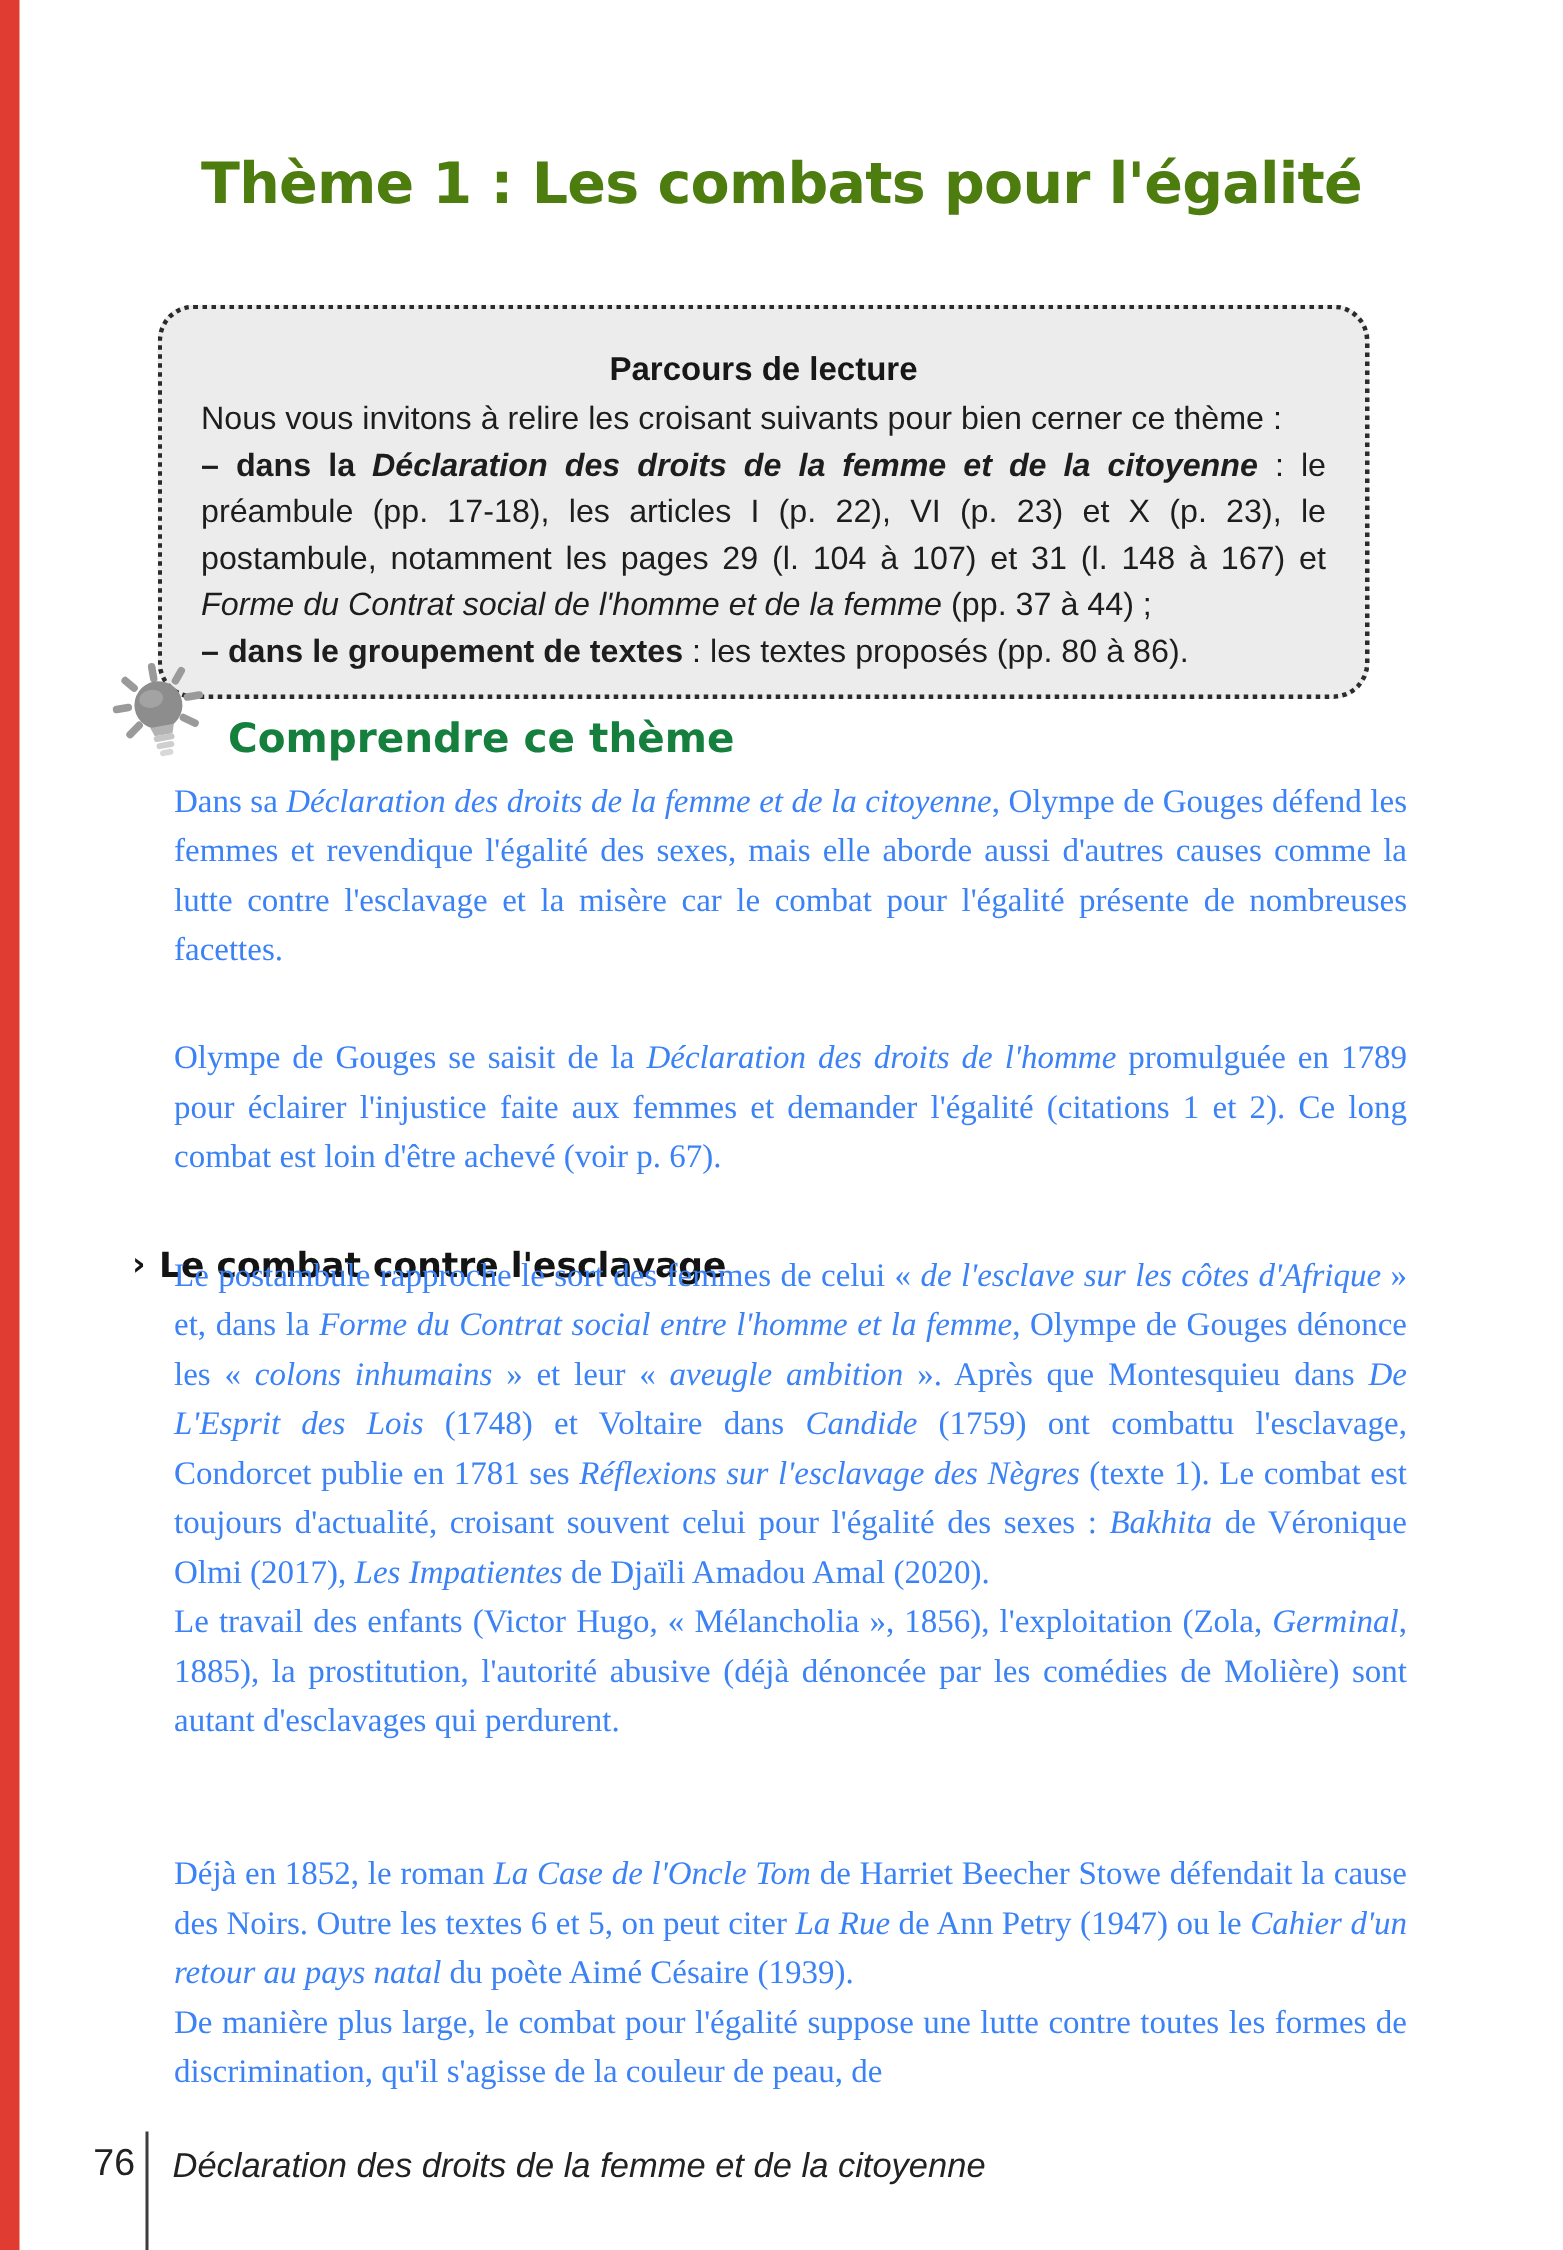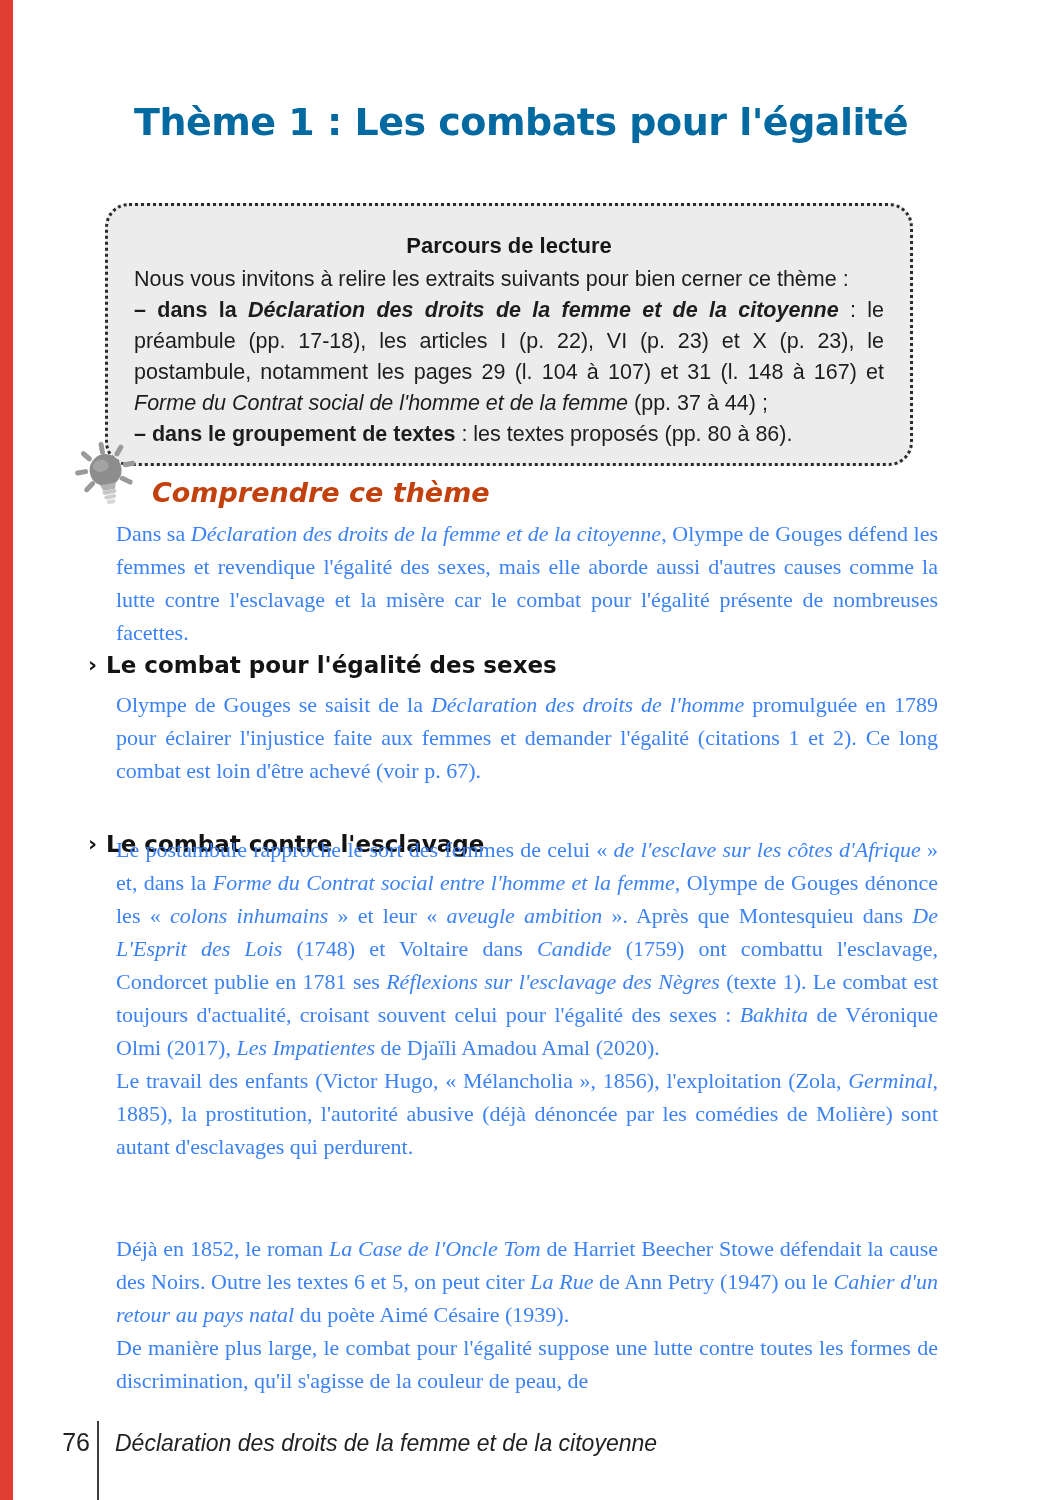--- a/index.html
+++ b/index.html
@@ -12,21 +12,21 @@
     color:#1c1c1c;
   }
   .edge-strip{
     position:absolute;left:0;top:0;width:13px;height:1500px;
     background:#e03c31;
   }
   .page-title{
     position:absolute;top:100px;left:0;width:1042px;
     margin:0;text-align:center;
     font-size:38px;font-weight:bold;letter-spacing:-0.5px;
-    color:#0369a1;
+    color:#4d7c0f;
     font-family:"DejaVu Sans","Liberation Sans",sans-serif;
   }
   .parcours-box{
     position:absolute;top:203px;left:105px;width:808px;
     box-sizing:border-box;
     background:#ececec;
     border:3px dotted #2b2b2b;
     border-radius:24px;
     padding:9px 26px 13px 26px;
   }
@@ -34,21 +34,21 @@
     text-align:center;font-weight:bold;font-size:22px;margin:18px 0 5px 0;color:#171717;
   }
   .box-p{margin:0;font-size:21.5px;line-height:31px;text-align:justify;color:#1d1d1d;}
   .b{font-weight:bold;margin-top:24px;}
   .i{font-style:italic;}
   .bi{font-weight:bold;font-style:italic;}
   .comprendre-row{position:absolute;top:440px;left:72px;display:flex;align-items:center;}
   .bulb{width:70px;height:78px;flex:0 0 auto;}
   .comprendre-heading{
     margin:26px 0 0 10px;
-    font-size:27px;font-weight:bold;font-style:italic;color:#c2410c;
+    font-size:27px;font-weight:bold;color:#15803d;
     font-family:"DejaVu Sans","Liberation Sans",sans-serif;
   }
   .body-p{
     position:absolute;left:116px;width:822px;
     margin:0;font-size:22px;line-height:33px;text-align:justify;color:#3b82f6;font-family:Liberation Serif, serif;
   }
   .body-p p{margin:0;}
   .sub-head{
     position:absolute;left:88px;width:860px;margin:0;
     font-size:23px;font-weight:bold;color:#141414;
@@ -78,21 +78,21 @@
 <body>
 
 <div class="page">
 
   <div class="edge-strip"></div>
 
   <h1 class="page-title">Thème 1 : Les combats pour l'égalité</h1>
 
   <div class="parcours-box">
     <div class="box-title">Parcours de lecture</div>
-    <p class="box-p"><span>Nous vous invitons à relire les extraits suivants pour bien cerner ce thème :</span></p>
+    <p class="box-p"><span>Nous vous invitons à relire les croisant suivants pour bien cerner ce thème :</span></p>
     <p class="box-p"><span class="b">– dans la </span><span class="bi">Déclaration des droits de la femme et de la citoyenne</span><span> : le préambule (pp. 17-18), les articles I (p. 22), VI (p. 23) et X (p. 23), le postambule, notamment les pages 29 (l. 104 à 107) et 31 (l. 148 à 167) et </span><span class="i">Forme du Contrat social de l'homme et de la femme</span><span> (pp. 37 à 44) ;</span></p>
     <p class="box-p"><span class="b">– dans le groupement de textes</span><span> : les textes proposés (pp. 80 à 86).</span></p>
   </div>
 
   <div class="comprendre-row">
     <svg class="bulb" viewBox="0 0 70 78" xmlns="http://www.w3.org/2000/svg">
       <g transform="rotate(-10 35 38)">
         <g stroke="#9a9a9a" stroke-width="5" stroke-linecap="round">
           <line x1="35" y1="4" x2="35" y2="12"></line>
           <line x1="16" y1="10" x2="21" y2="16"></line>
@@ -108,21 +108,20 @@
         <rect x="28" y="50" width="14" height="4" rx="2" fill="#c6c6c6"></rect>
         <rect x="29" y="55" width="12" height="4" rx="2" fill="#cfcfcf"></rect>
         <rect x="30.5" y="60" width="9" height="4" rx="2" fill="#d8d8d8"></rect>
       </g>
     </svg>
     <h2 class="comprendre-heading">Comprendre ce thème</h2>
   </div>
 
   <p class="body-p p-intro"><span>Dans sa </span><span class="i">Déclaration des droits de la femme et de la citoyenne</span><span>, Olympe de Gouges défend les femmes et revendique l'égalité des sexes, mais elle aborde aussi d'autres causes comme la lutte contre l'esclavage et la misère car le combat pour l'égalité présente de nombreuses facettes.</span></p>
 
-  <h3 class="sub-head s1-head"><span class="marker">›</span><span>Le combat pour l'égalité des sexes</span></h3>
   <p class="body-p s1-body"><span>Olympe de Gouges se saisit de la </span><span class="i">Déclaration des droits de l'homme</span><span> promulguée en 1789 pour éclairer l'injustice faite aux femmes et demander l'égalité (citations 1 et 2). Ce long combat est loin d'être achevé (voir p. 67).</span></p>
 
   <h3 class="sub-head s2-head"><span class="marker">›</span><span>Le combat contre l'esclavage</span></h3>
   <div class="body-p s2-body">
     <p><span>Le postambule rapproche le sort des femmes de celui « </span><span class="i">de l'esclave sur les côtes d'Afrique</span><span> » et, dans la </span><span class="i">Forme du Contrat social entre l'homme et la femme</span><span>, Olympe de Gouges dénonce les « </span><span class="i">colons inhumains</span><span> » et leur « </span><span class="i">aveugle ambition</span><span> ». Après que Montesquieu dans </span><span class="i">De L'Esprit des Lois</span><span> (1748) et Voltaire dans </span><span class="i">Candide</span><span> (1759) ont combattu l'esclavage, Condorcet publie en 1781 ses </span><span class="i">Réflexions sur l'esclavage des Nègres</span><span> (texte 1). Le combat est toujours d'actualité, croisant souvent celui pour l'égalité des sexes : </span><span class="i">Bakhita</span><span> de Véronique Olmi (2017), </span><span class="i">Les Impatientes</span><span> de Djaïli Amadou Amal (2020).</span></p>
     <p><span>Le travail des enfants (Victor Hugo, « Mélancholia », 1856), l'exploitation (Zola, </span><span class="i">Germinal</span><span>, 1885), la prostitution, l'autorité abusive (déjà dénoncée par les comédies de Molière) sont autant d'esclavages qui perdurent.</span></p>
   </div>
 
   <div class="body-p s3-body">
     <p><span>Déjà en 1852, le roman </span><span class="i">La Case de l'Oncle Tom</span><span> de Harriet Beecher Stowe défendait la cause des Noirs. Outre les textes 6 et 5, on peut citer </span><span class="i">La Rue</span><span> de Ann Petry (1947) ou le </span><span class="i">Cahier d'un retour au pays natal</span><span> du poète Aimé Césaire (1939).</span></p>

